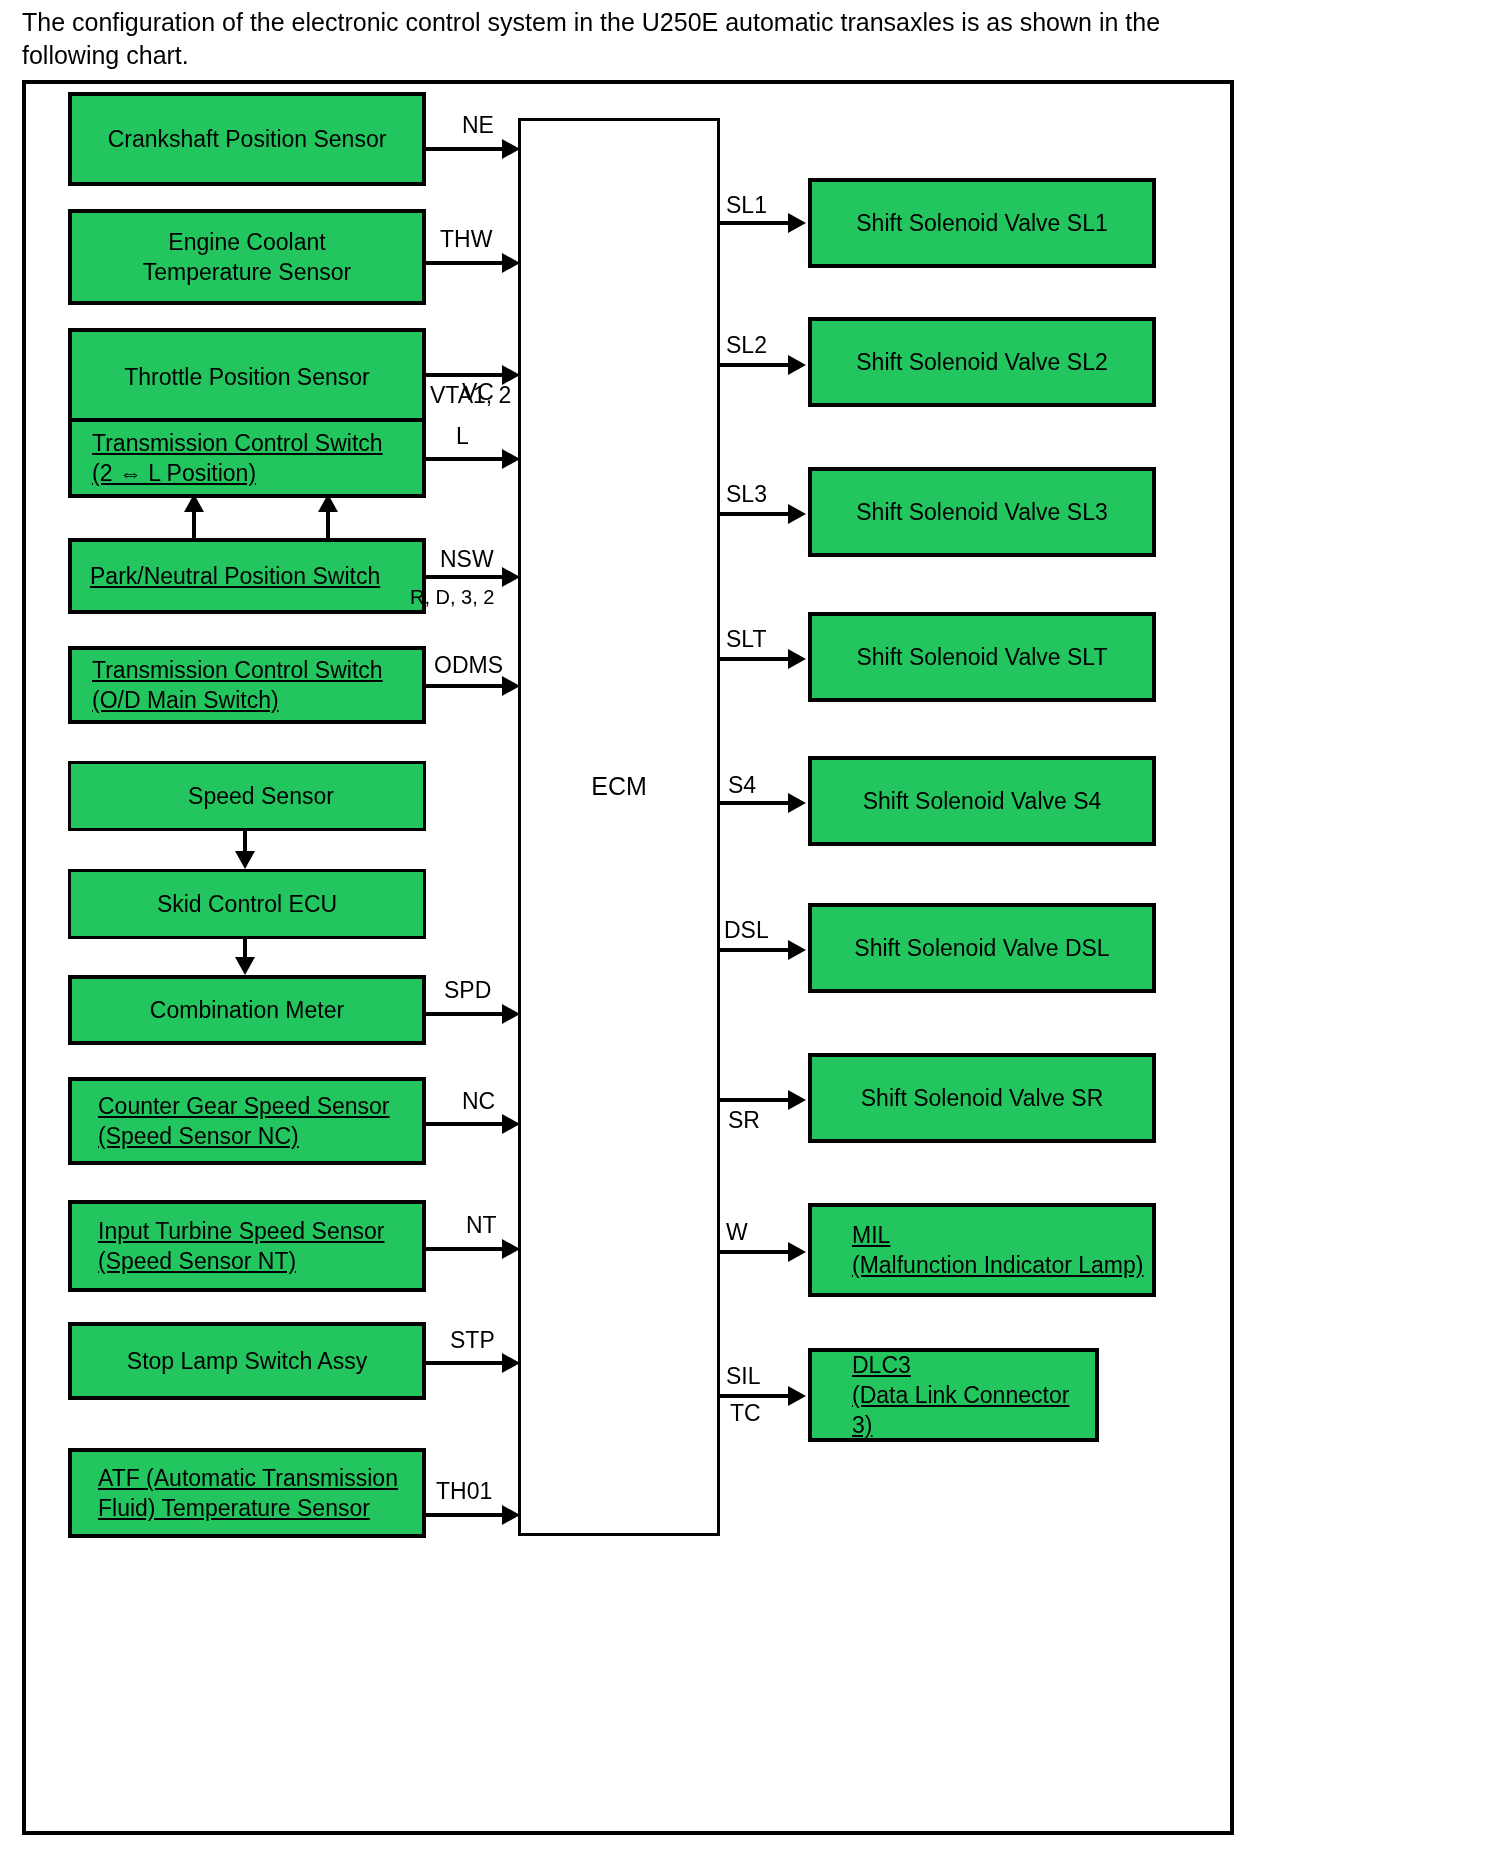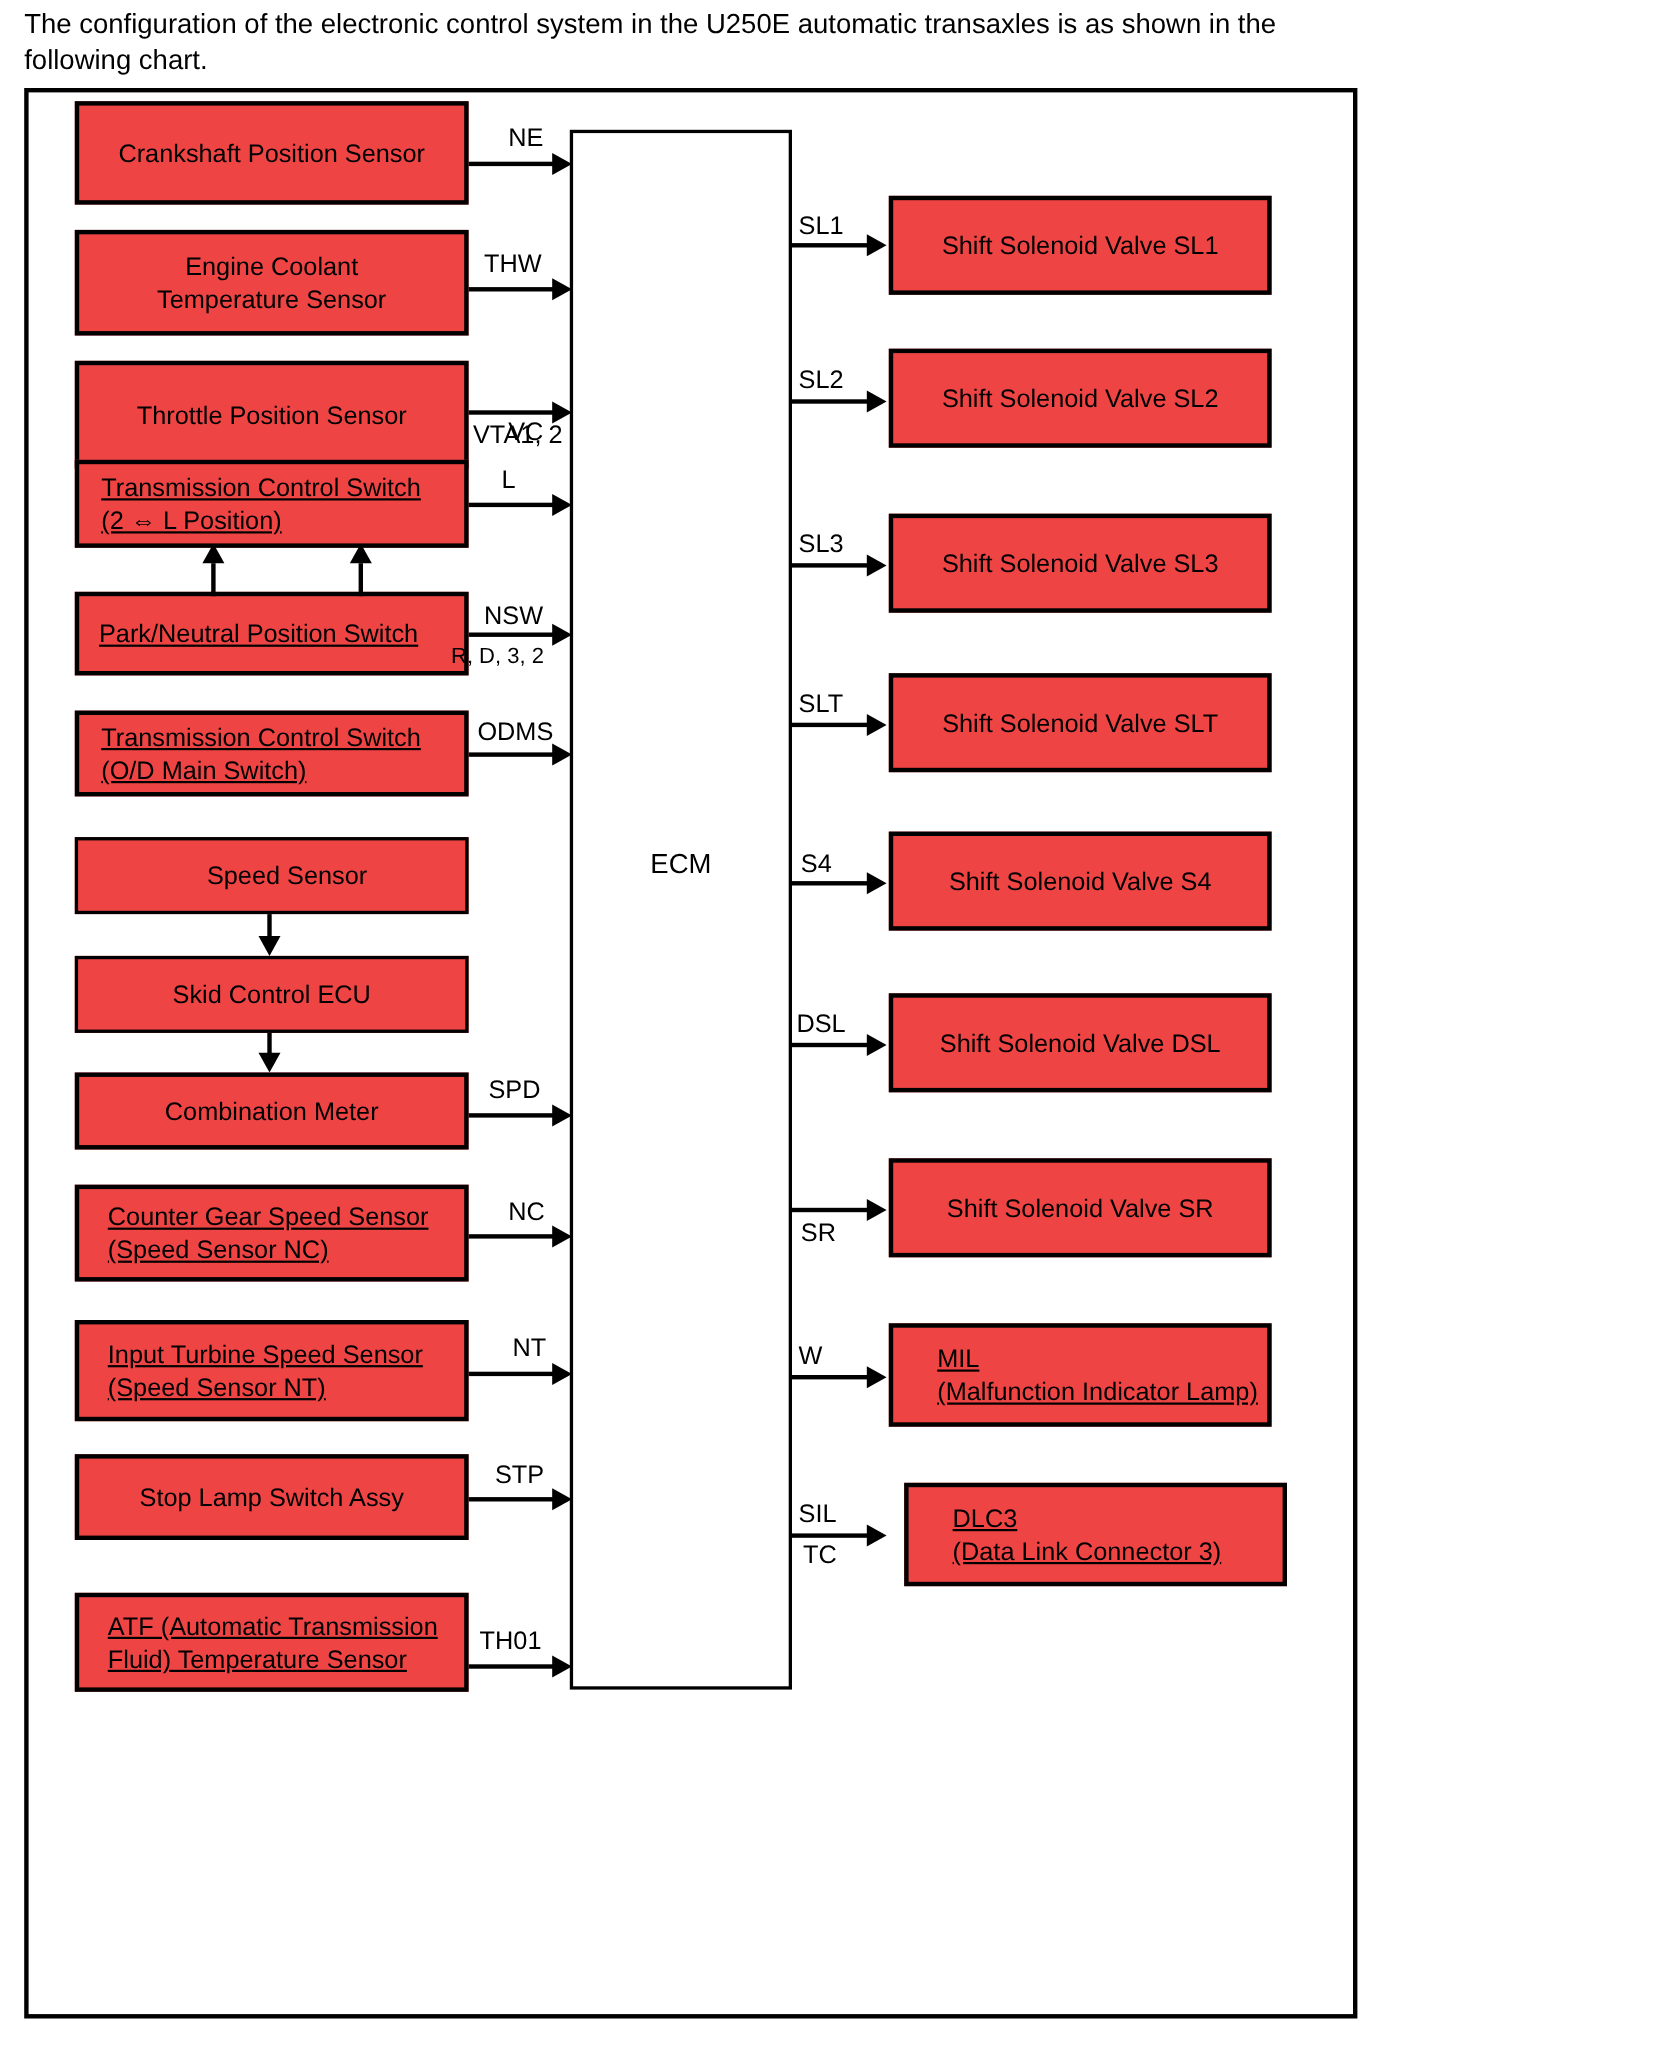--- a/index.html
+++ b/index.html
@@ -6,21 +6,21 @@
   body{width:1504px;height:1860px;position:relative;
        font-family:"Liberation Sans","DejaVu Sans",sans-serif;color:#000;}
   #stage{position:absolute;left:0;top:0;width:1504px;height:1860px;overflow:hidden;}
 
   .intro{position:absolute;left:22px;top:6px;width:1230px;
          font-size:25px;line-height:33px;color:#000;}
 
   .frame{position:absolute;left:22px;top:80px;width:1212px;height:1755px;
          border:4px solid #000;box-sizing:border-box;background:#fff;}
 
-  .box{position:absolute;box-sizing:border-box;border:4px solid #000;background:#ef4444;
+  .box{position:absolute;box-sizing:border-box;border:4px solid #000;background:#22c55e;
        display:flex;align-items:center;}
   .box.thin{border-width:3px;}
   .box .txt{width:100%;font-size:23px;line-height:30px;}
   .box.ctr .txt{text-align:center;}
   .box.lft .txt{text-align:left;padding-left:18px;text-decoration:underline;}
 
   .ecm{position:absolute;box-sizing:border-box;border:3px solid #000;background:#fff;}
   .ecm-label{position:absolute;font-size:25px;text-align:center;}
 
   .sig{position:absolute;font-size:23px;line-height:26px;white-space:nowrap;}
@@ -128,21 +128,21 @@
   </div>
   <div class="box ctr" style="left:808px;top:1053px;width:348px;height:90px;">
     <div class="txt"><span>Shift Solenoid Valve SR</span></div>
   </div>
   <div class="box lft" style="left:808px;top:1203px;width:348px;height:94px;">
     <div class="txt">
       <div style="padding-left:22px;">MIL</div>
       <div style="padding-left:22px;">(Malfunction Indicator Lamp)</div>
     </div>
   </div>
-  <div class="box lft" style="left:808px;top:1348px;width:348px;height:94px;margin-left:14px;">
+  <div class="box lft" style="left:808px;top:1348px;width:291px;height:94px;">
     <div class="txt">
       <div style="padding-left:22px;">DLC3</div>
       <div style="padding-left:22px;">(Data Link Connector 3)</div>
     </div>
   </div>
 
   <div class="hline" style="left:426px;top:147px;width:78px;"></div>
   <div class="arrowR" style="left:502px;top:139px;"></div>
   <div class="sig" style="left:462px;top:112px;">NE</div>
 

